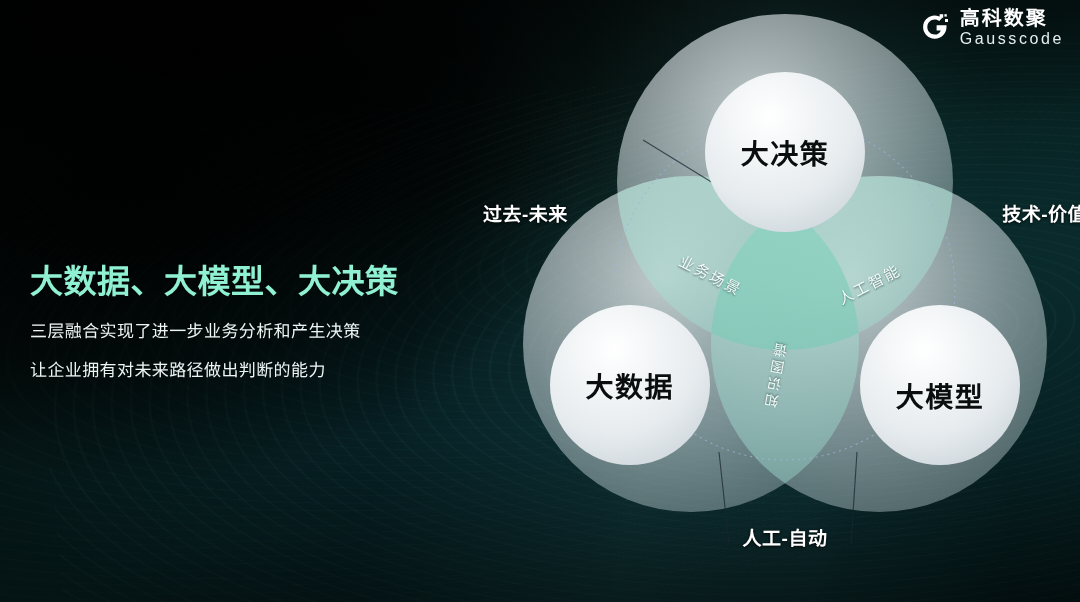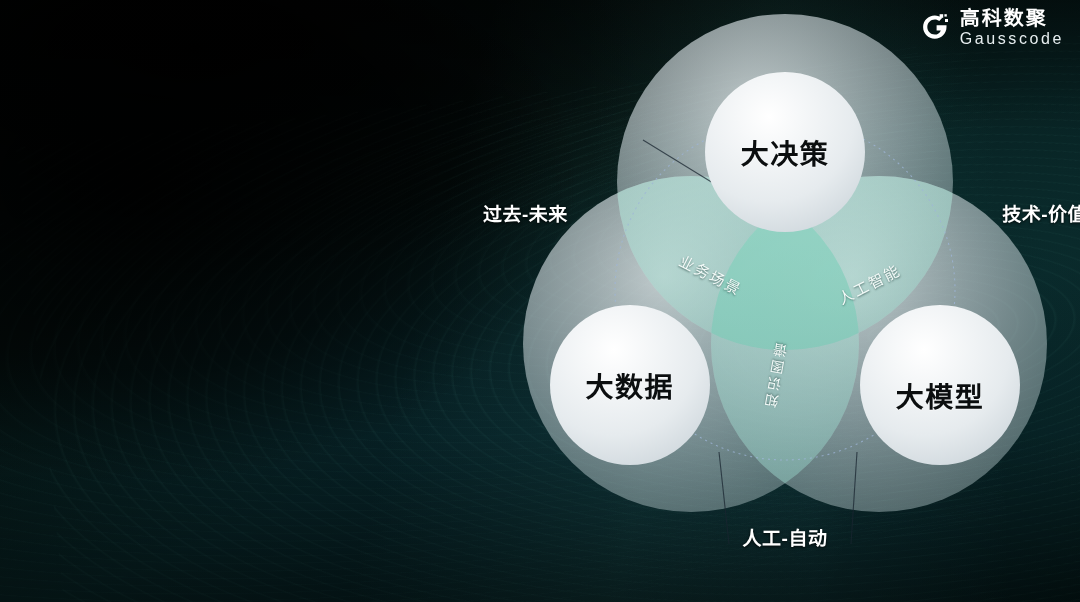--- a/index.html
+++ b/index.html
@@ -205,20 +205,25 @@
       <rect fill="#ffffff" x="62" y="4" width="12" height="12"></rect>
       <rect fill="#ffffff" x="78" y="4" width="8" height="8"></rect>
       <rect fill="#ffffff" x="80" y="20" width="10" height="10"></rect>
     </svg>
     <div class="logo-text">
       <span class="logo-cn">高科数聚</span>
       <span class="logo-en">Gausscode</span>
     </div>
   </div>
 
+  <div class="copy">
+    <h1 class="headline">大数据、大模型、大决策</h1>
+    <p class="subline">三层融合实现了进一步业务分析和产生决策</p>
+    <p class="subline">让企业拥有对未来路径做出判断的能力</p>
+  </div>
 
   <div class="venn">
 
     <svg viewBox="0 0 560 560" aria-hidden="true">
       <defs>
         <radialGradient id="gOuter" cx="42%" cy="30%" r="78%">
           <stop offset="0%" stop-color="#f2f6f8" stop-opacity="0.78"></stop>
           <stop offset="55%" stop-color="#cfdade" stop-opacity="0.58"></stop>
           <stop offset="100%" stop-color="#9eb4b6" stop-opacity="0.46"></stop>
         </radialGradient>

